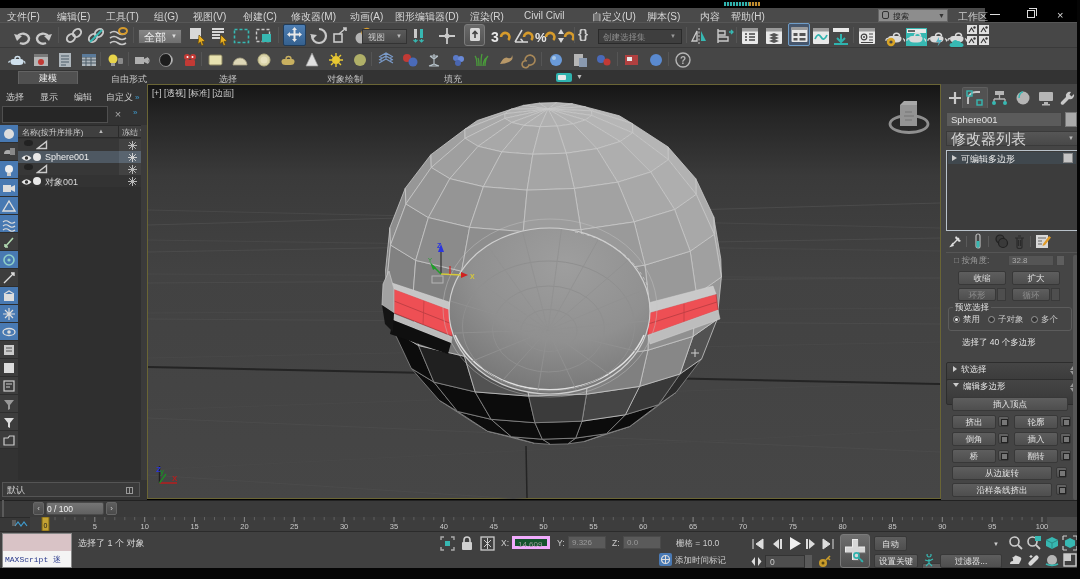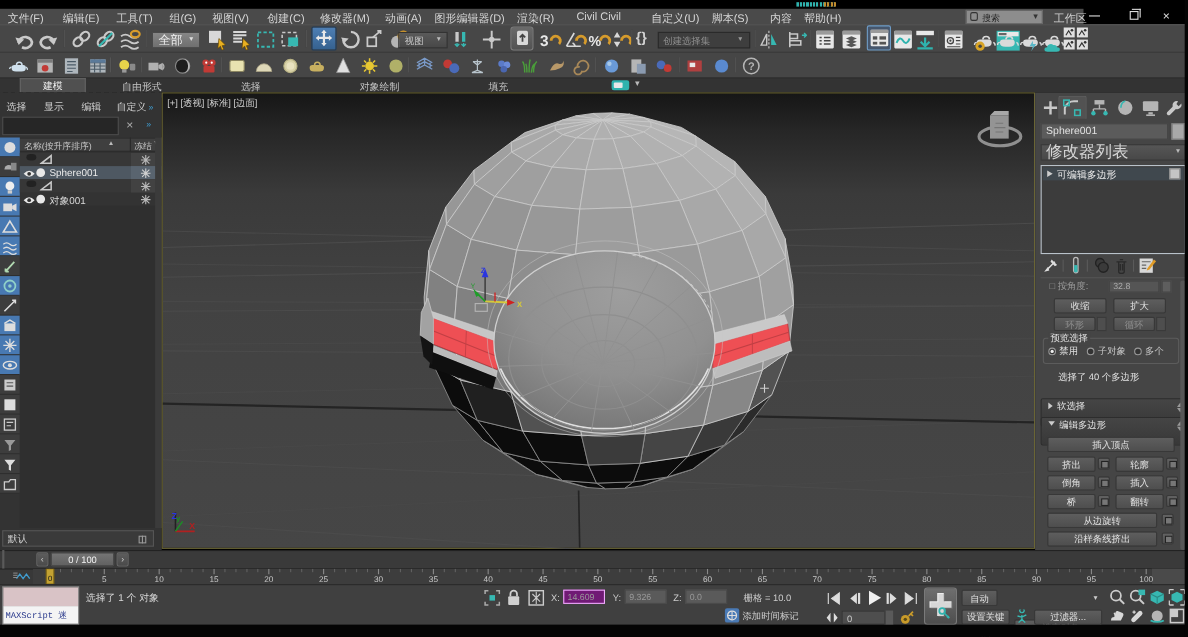--- a/index.html
+++ b/index.html
@@ -784,21 +784,21 @@
 <div class="sbtn" style="left:1060px;top:450px"></div>
 <div class="btn" style="left:952px;top:466px;width:100px;height:14px;font-size:8.5px;line-height:13px">从边旋转</div>
 <div class="sbtn" style="left:1056px;top:467px"></div>
 <div class="btn" style="left:952px;top:483px;width:100px;height:14px;font-size:8.5px;line-height:13px">沿样条线挤出</div>
 <div class="sbtn" style="left:1056px;top:484px"></div>
 <div class="abs" style="left:1073px;top:255px;width:5px;height:245px;background:#575757;border-radius:2px"></div>
 
 <div class="abs" style="left:0;top:500px;width:1080px;height:17px;background:#3a3a3a;border-top:1px solid #222"></div>
 <div class="abs" style="left:2px;top:500px;width:2px;height:31px;background:#5a5a5a"></div>
 <div class="abs" style="left:33px;top:502px;width:11px;height:13px;background:linear-gradient(#5e5e5e,#4a4a4a);border:1px solid #666;border-radius:2px;color:#ccc;font-size:8px;text-align:center;line-height:12px">‹</div>
-<div class="abs" style="left:46px;top:502px;width:58px;height:13px;background:linear-gradient(#757575,#616161);border:1px solid #4a4a4a;border-radius:2px;color:#f2f2f2;font-size:8.5px;text-align:center;line-height:13px">0 / 100</div>
+<div class="abs" style="left:46px;top:502px;width:58px;height:13px;background:linear-gradient(#757575,#616161);border:1px solid #4a4a4a;border-radius:2px;color:#f2f2f2;font-size:8.5px;line-height:13px">0 / 100</div>
 <div class="abs" style="left:106px;top:502px;width:11px;height:13px;background:linear-gradient(#5e5e5e,#4a4a4a);border:1px solid #666;border-radius:2px;color:#ccc;font-size:8px;text-align:center;line-height:12px">›</div>
 
 <div class="abs" style="left:0;top:517px;width:1080px;height:14px;background:#383838;border-top:1px solid #2a2a2a"></div>
 <div class="abs" style="left:1047px;top:517px;width:33px;height:14px;background:#4a4a4a"></div>
 <svg class="abs" style="left:0;top:517px" width="1080" height="14" viewBox="0 0 1080 14">
 <rect x="30" y="0" width="1017" height="14" fill="#3d3d3d"></rect>
 <g stroke="#777" stroke-width="1">
       <line x1="45.0" y1="0" x2="45.0" y2="5" stroke="#8a8a8a"></line>
 <line x1="55.0" y1="0" x2="55.0" y2="3.2" stroke="#6a6a6a" stroke-width="0.8"></line>
 <line x1="64.9" y1="0" x2="64.9" y2="3.2" stroke="#6a6a6a" stroke-width="0.8"></line>
@@ -941,21 +941,21 @@
   </svg>
 <svg class="abs" style="left:460px;top:535px" width="14" height="16" viewBox="0 0 14 16">
     <rect x="2" y="7" width="10" height="8" rx="1" fill="#d0d0d0"></rect>
     <path d="M4 7 V5 a3 3 0 0 1 6 0 v2" fill="none" stroke="#d0d0d0" stroke-width="1.6"></path>
   </svg>
 <svg class="abs" style="left:480px;top:536px" width="15" height="15" viewBox="0 0 15 15">
     <rect x="1" y="1" width="13" height="13" fill="none" stroke="#ccc" stroke-width="1.3"></rect>
     <path d="M4 11 L11 4 M4 4 l7 7 M7.5 2 v11" stroke="#ccc" stroke-width="1"></path>
   </svg>
 <div class="abs" style="left:501px;top:538px;color:#ccc;font-size:8.5px">X:</div>
-<div class="abs" style="left:512px;top:536px;width:38px;height:13px;background:#701a75;border:1px solid #f0abfc;color:#9a9a9a;font-size:8px;line-height:12px;padding-left:3px">14.609</div>
+<div class="abs" style="left:512px;top:536px;width:38px;height:13px;background:#14532d;border:3px solid #f0abfc;color:#9a9a9a;font-size:8px;line-height:12px;padding-left:3px">14.609</div>
 <div class="abs" style="left:557px;top:538px;color:#ccc;font-size:8.5px">Y:</div>
 <div class="abs" style="left:568px;top:536px;width:38px;height:13px;background:#5a5a5a;border:1px solid #4a4a4a;color:#9a9a9a;font-size:8px;line-height:12px;padding-left:3px">9.326</div>
 <div class="abs" style="left:612px;top:538px;color:#ccc;font-size:8.5px">Z:</div>
 <div class="abs" style="left:623px;top:536px;width:38px;height:13px;background:#5a5a5a;border:1px solid #4a4a4a;color:#9a9a9a;font-size:8px;line-height:12px;padding-left:3px">0.0</div>
 <div class="abs" style="left:676px;top:538px;color:#ccc;font-size:8.5px">栅格 = 10.0</div>
 <div class="abs" style="left:659px;top:553px;width:13px;height:13px;background:#4a7ab5;border-radius:2px"></div>
 <svg class="abs" style="left:660px;top:554px" width="11" height="11" viewBox="0 0 11 11">
     <circle cx="5.5" cy="5.5" r="4" fill="none" stroke="#ddd" stroke-width="1.2"></circle>
     <path d="M2 5.5 h7 M5.5 2 v7" stroke="#ddd" stroke-width="1"></path>
   </svg>

